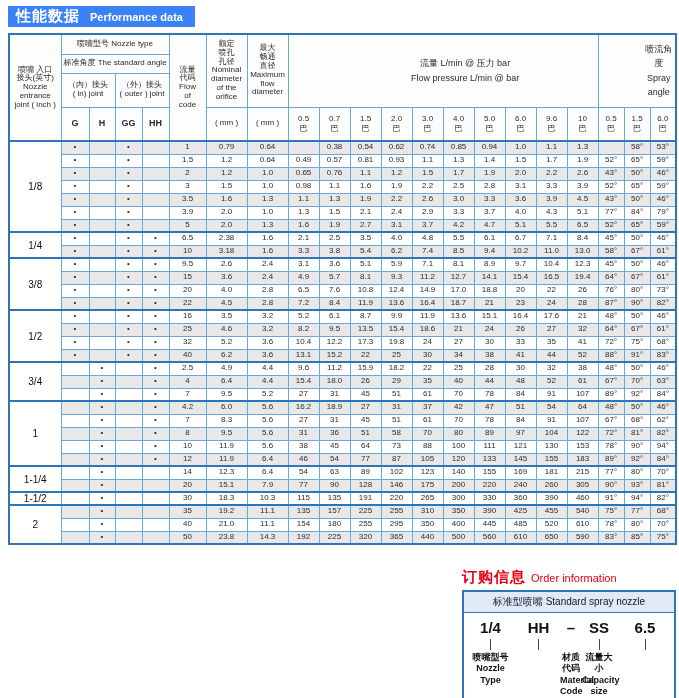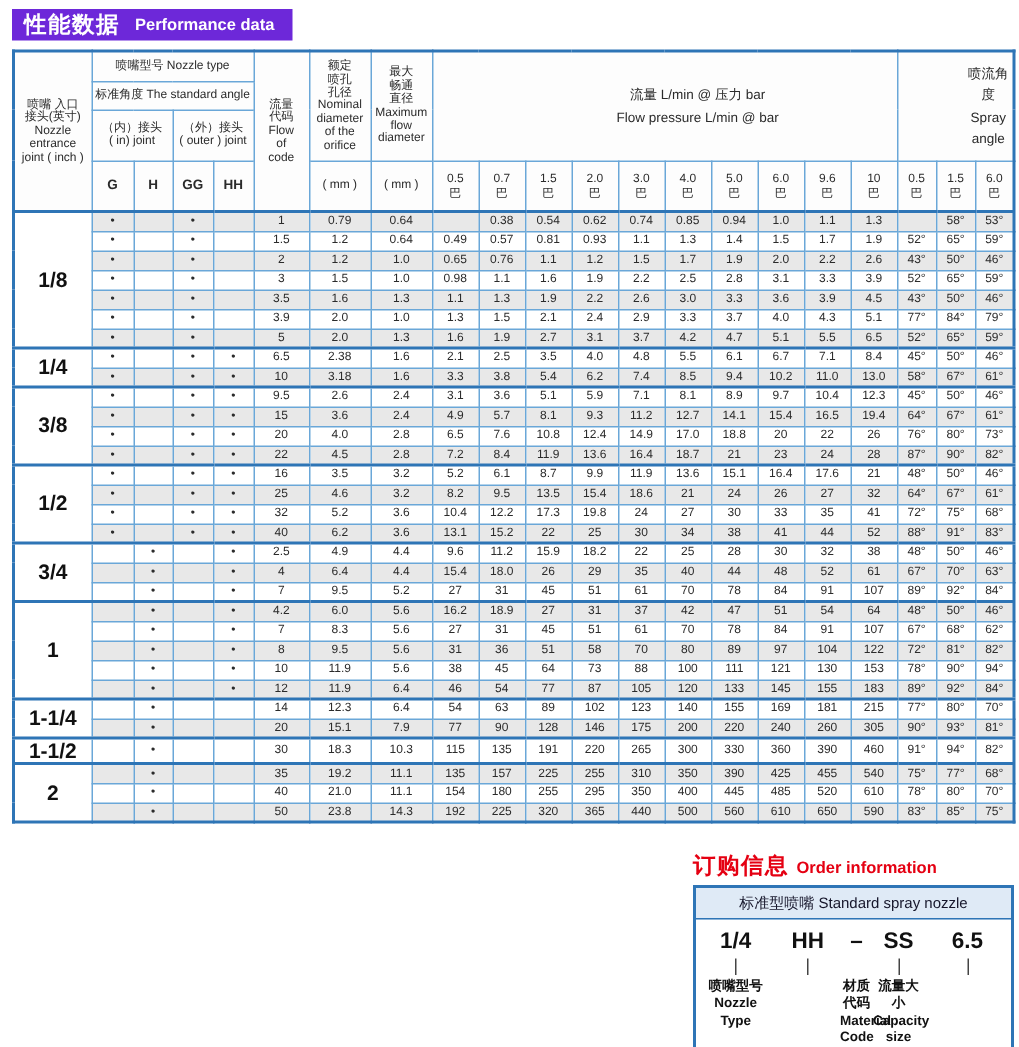--- a/index.html
+++ b/index.html
@@ -4,21 +4,21 @@
 <style>
   html,body{margin:0;padding:0;}
   body{
     width:679px;height:698px;position:relative;background:#ffffff;
     font-family:"Liberation Sans", sans-serif;
     -webkit-font-smoothing:antialiased;
   }
   
   .title-bar{
     position:absolute;left:8px;top:6px;height:21px;
-    background:#6d28d9;color:#fff;display:flex;align-items:center;
+    background:#3b82f6;color:#fff;display:flex;align-items:center;
     padding:0 12px 0 8px;
   }
   .title-zh{font-size:15px;font-weight:bold;letter-spacing:1px;}
   .title-en{font-size:11px;font-weight:bold;margin-left:10px;}
 
   
   table.perf{
     position:absolute;left:8px;top:33px;width:668px;
     border-collapse:collapse;table-layout:fixed;
     border:2px solid #2e75b6;
@@ -32,29 +32,29 @@
   .hdr{white-space:pre-line;font-size:8.5px;line-height:1.3;color:#222;background:#fdfdfd;}
   .hdr.big{font-size:9px;line-height:1.6;padding-left:44px;}
   .hdr.bold{font-weight:bold;font-size:9px;}
   .hdr.bar{line-height:1.2;}
   thead tr:nth-child(1){height:20px;}
   thead tr:nth-child(2){height:19px;}
   thead tr:nth-child(3){height:34px;}
   thead tr:nth-child(4){height:34px;}
   tbody tr{height:13px;}
   tbody tr.alt td{background:#e8e8e8;}
-  tbody td.glabel{background:#ffffff !important;font-size:14px;font-weight:bold;color:#111;}
+  tbody td.glabel{background:#ffffff !important;font-size:10px;font-weight:normal;color:#111;}
   tbody tr.group-start td{border-top:2px solid #2e75b6;}
   td.dot-cell{font-size:9px;color:#000;}
 
   
   .order{position:absolute;left:462px;top:568px;width:214px;}
   .order-title{color:#e50012;display:flex;align-items:baseline;}
   .order-title .o-zh{font-size:15px;font-weight:bold;letter-spacing:1px;}
-  .order-title .o-en{font-size:11px;font-weight:bold;margin-left:5px;}
+  .order-title .o-en{font-size:11px;font-weight:normal;margin-left:5px;}
   .order-box{margin-top:3px;border:2px solid #2e75b6;background:#fff;}
   .ob-header{
     background:#dfeaf6;border-bottom:1px solid #2e75b6;
     text-align:center;font-size:10px;font-weight:normal;color:#15152a;
     padding:3px 0;
   }
   .ob-grid{display:grid;grid-template-columns:53px 43px 22px 34px 58px;padding:4px 0 6px 0;}
   .ob-code{font-size:15px;font-weight:bold;color:#111;text-align:center;line-height:1.4;}
   .ob-tick{width:1px;height:11px;background:#444;margin:1px auto 2px auto;}
   .ob-tick.none{background:transparent;}

